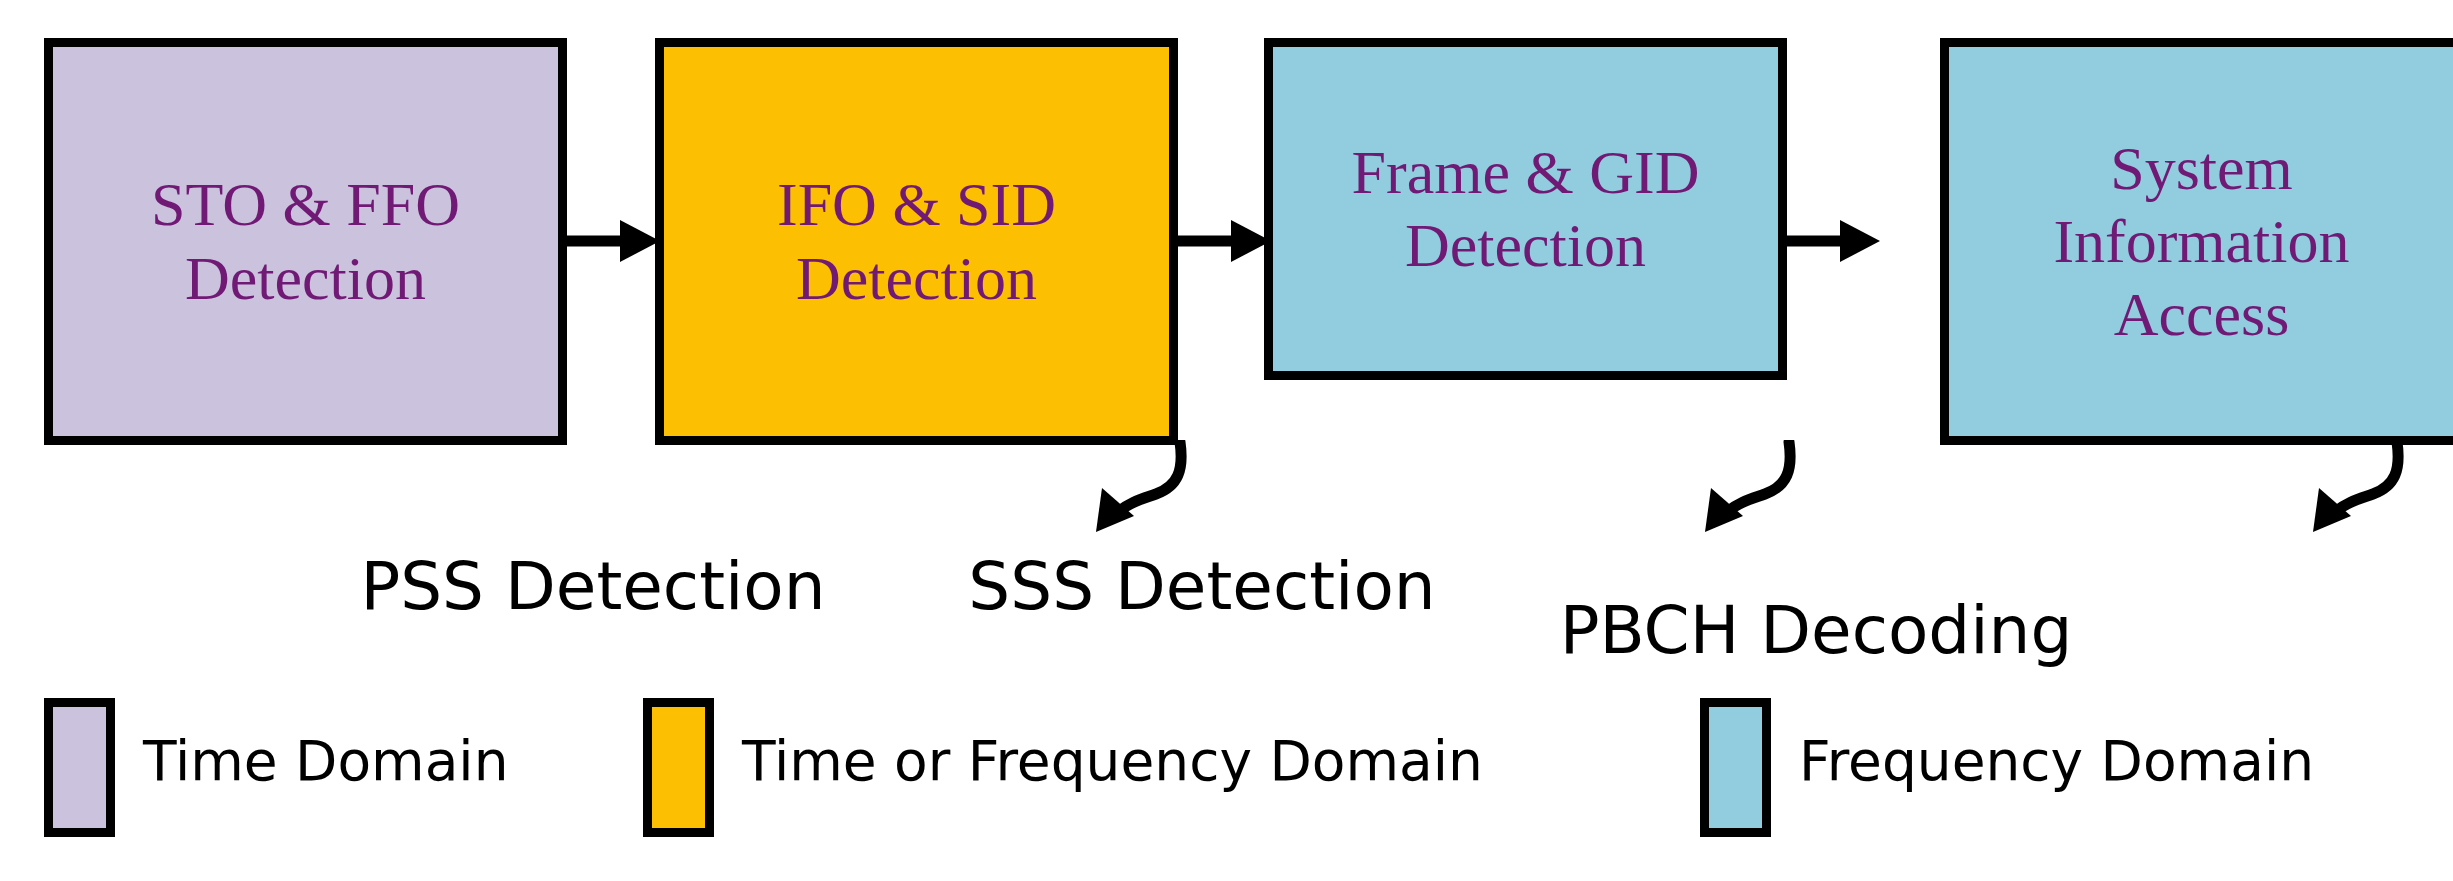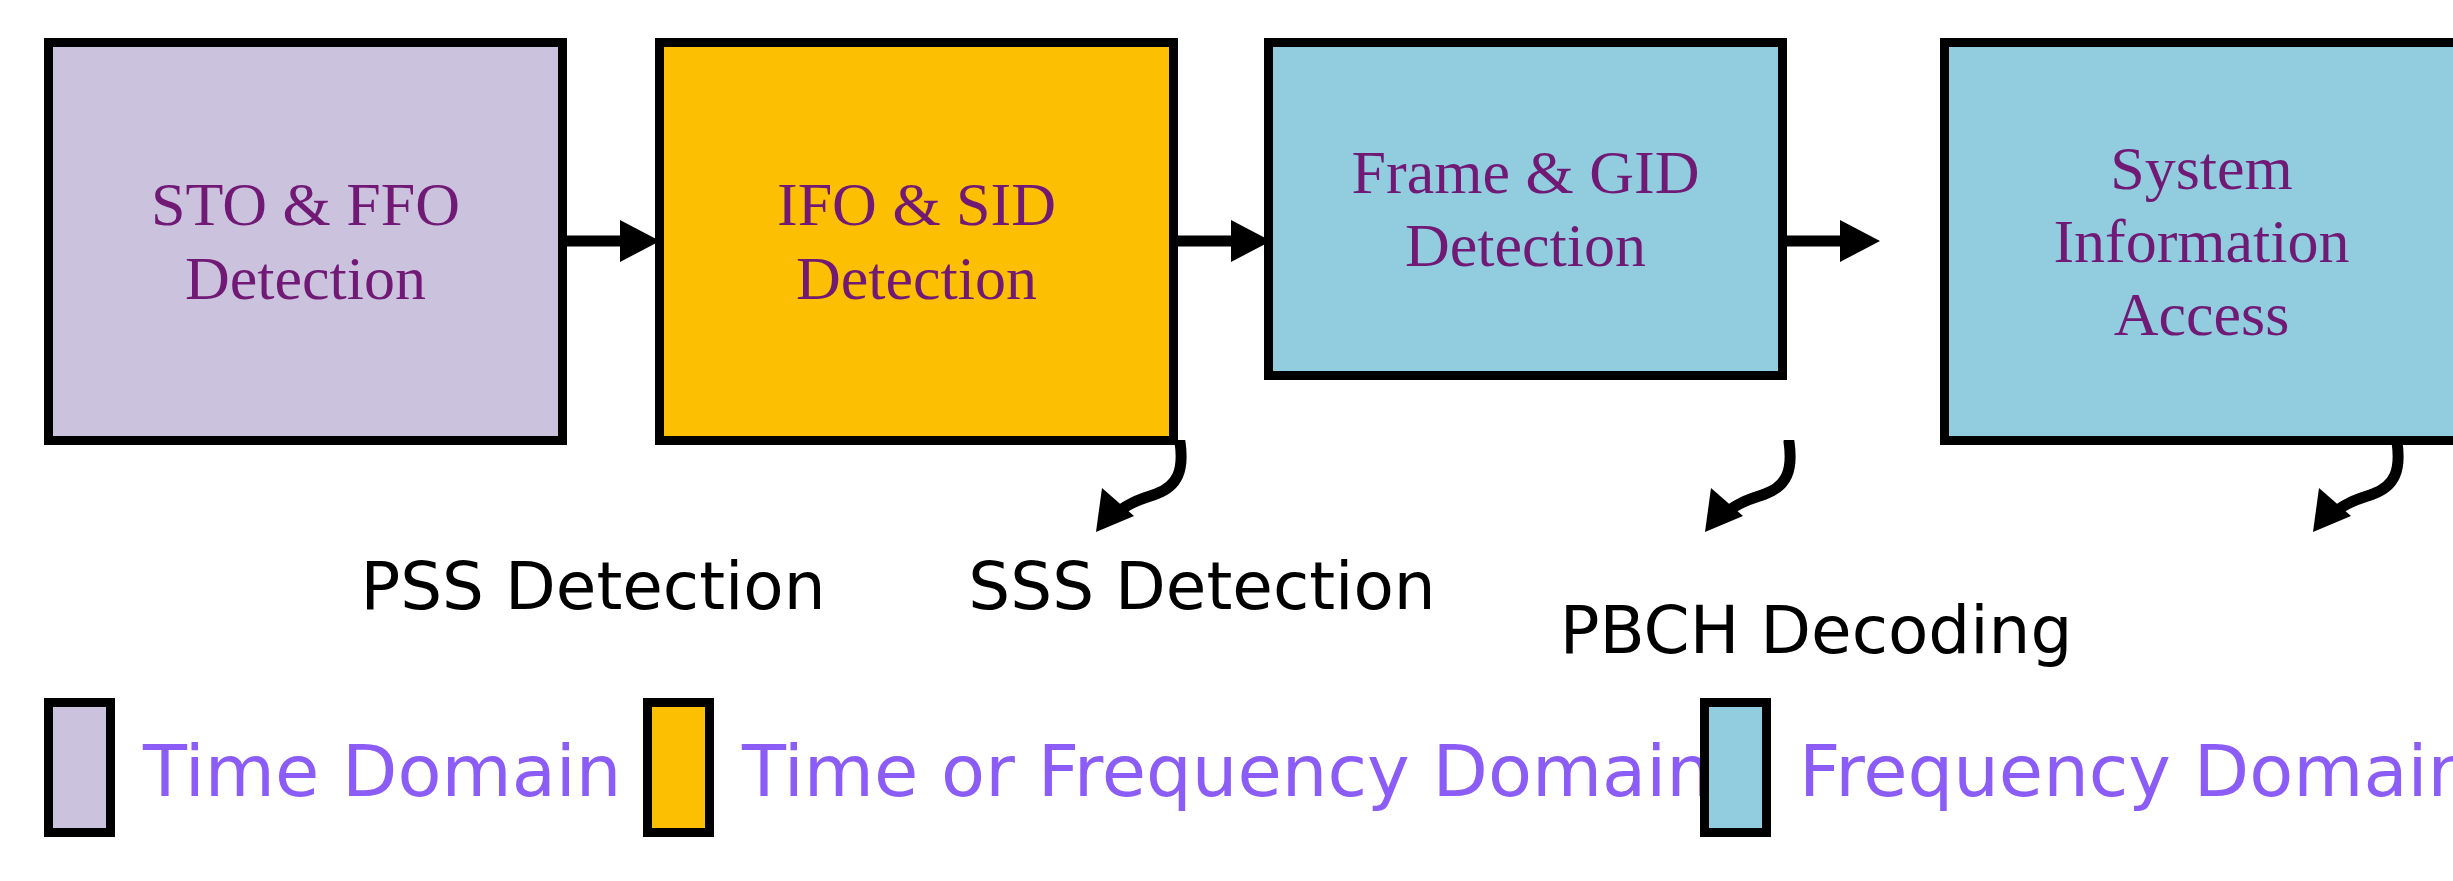--- a/index.html
+++ b/index.html
@@ -59,22 +59,22 @@
 
   
   .legend-swatch {
     position: absolute;
     box-sizing: border-box;
     border: 9px solid #000000;
   }
   .legend-label {
     position: absolute;
     font-family: "DejaVu Sans", sans-serif;
-    font-size: 72px;
-    color: #8b5cf6;
+    font-size: 55px;
+    color: #000000;
     white-space: nowrap;
   }
 </style>
 </head>
 <body>
 
 <div id="canvas">
 
   <div class="stage-box" id="box-0" style="left:44px; top:38px; width:523px; height:407px; background:#CBC2DE;">
     <div class="stage-label">STO &amp; FFO

